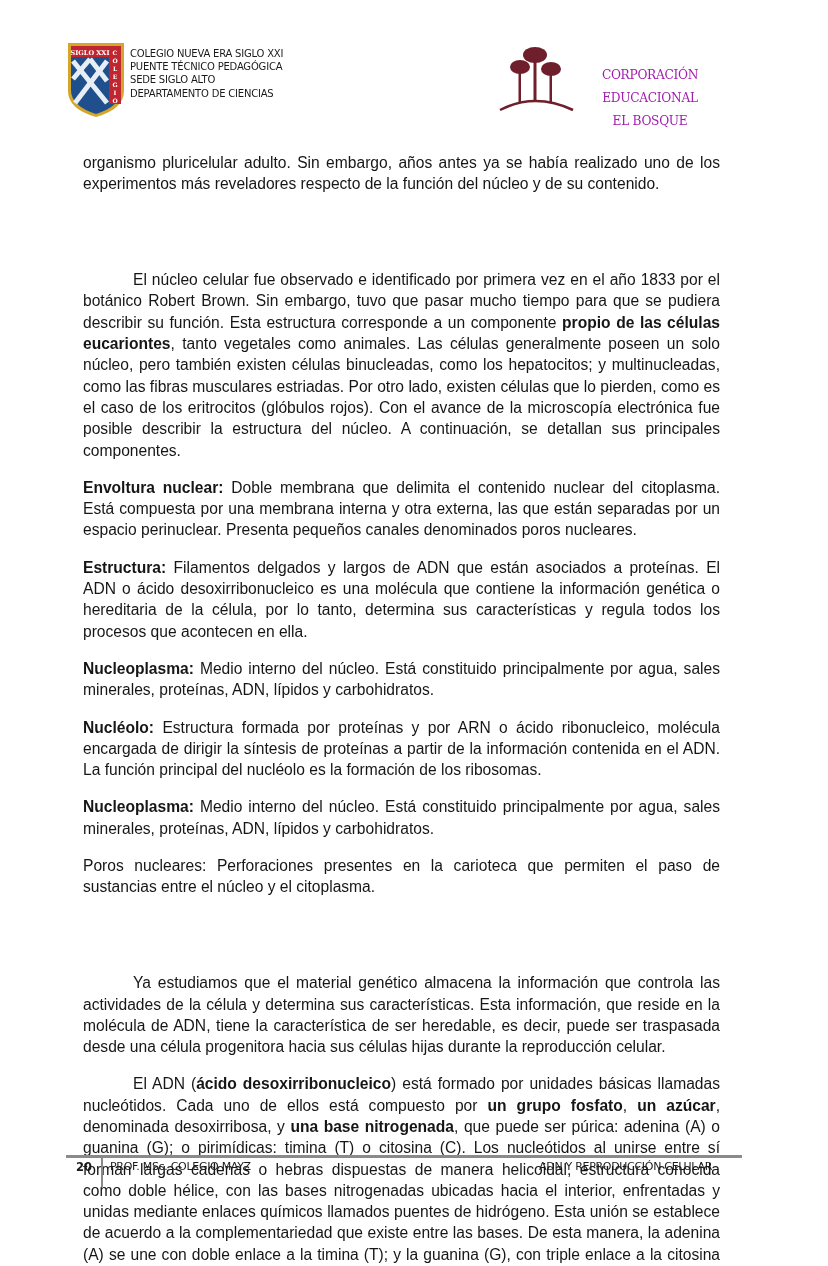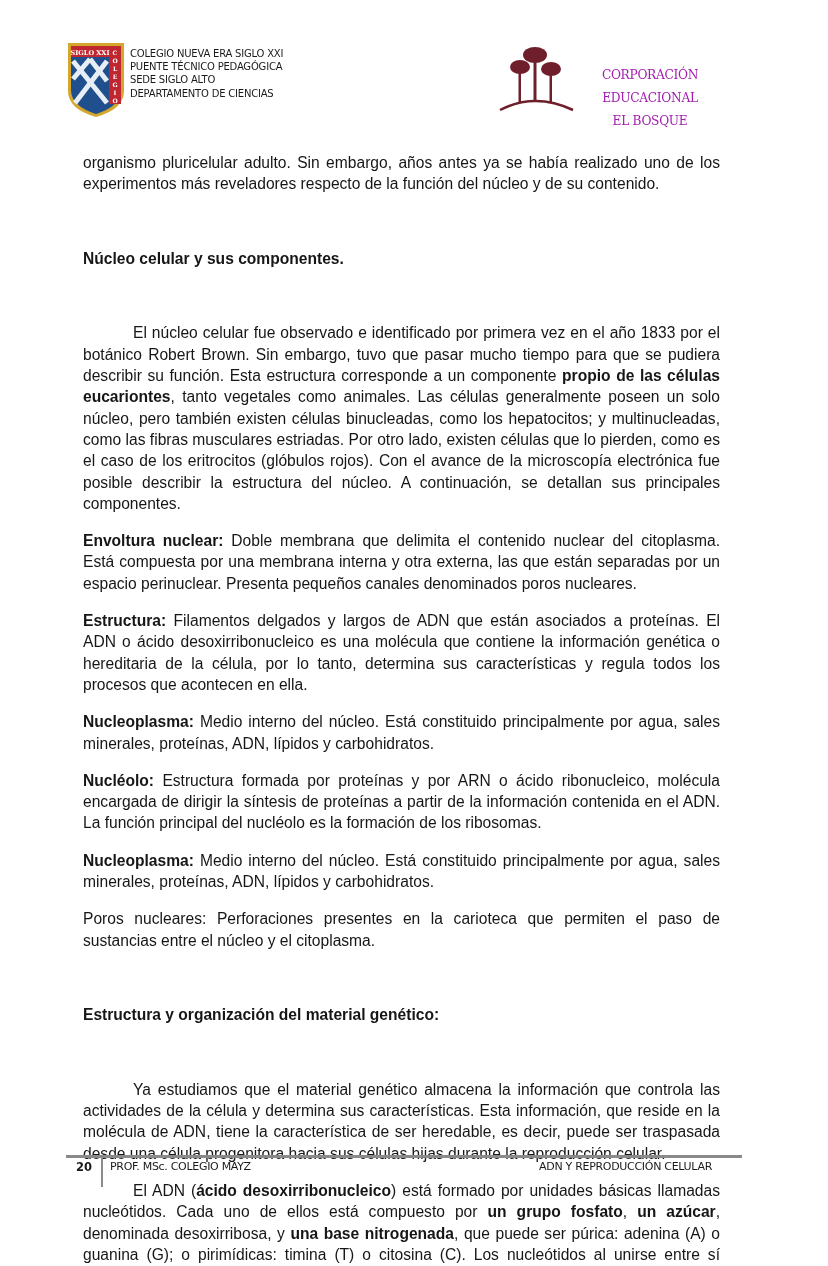--- a/index.html
+++ b/index.html
@@ -81,31 +81,29 @@
     </svg>
     <div class="corp">
       <div>CORPORACIÓN EDUCACIONAL</div>
       <div>EL BOSQUE</div>
     </div>
   </div>
 
   <div class="content">
     <p>organismo pluricelular adulto. Sin embargo, años antes ya se había realizado uno de los experimentos más reveladores respecto de la función del núcleo y de su contenido.</p>
     <div class="gap"></div>
-    <p class="h">Núcleo celular y sus componentes.</p>
     <div class="gap"></div>
     <p class="indent"><span>El núcleo celular fue observado e identificado por primera vez en el año 1833 por el botánico Robert Brown. Sin embargo, tuvo que pasar mucho tiempo para que se pudiera describir su función. Esta estructura corresponde a un componente </span><b>propio de las células eucariontes</b><span>, tanto vegetales como animales. Las células generalmente poseen un solo núcleo, pero también existen células binucleadas, como los hepatocitos; y multinucleadas, como las fibras musculares estriadas. Por otro lado, existen células que lo pierden, como es el caso de los eritrocitos (glóbulos rojos). Con el avance de la microscopía electrónica fue posible describir la estructura del núcleo. A continuación, se detallan sus principales componentes.</span></p>
     <p><b>Envoltura nuclear:</b><span> Doble membrana que delimita el contenido nuclear del citoplasma. Está compuesta por una membrana interna y otra externa, las que están separadas por un espacio perinuclear. Presenta pequeños canales denominados poros nucleares.</span></p>
     <p><b>Estructura:</b><span> Filamentos delgados y largos de ADN que están asociados a proteínas. El ADN o ácido desoxirribonucleico es una molécula que contiene la información genética o hereditaria de la célula, por lo tanto, determina sus características y regula todos los procesos que acontecen en ella.</span></p>
     <p><b>Nucleoplasma:</b><span> Medio interno del núcleo. Está constituido principalmente por agua, sales minerales, proteínas, ADN, lípidos y carbohidratos.</span></p>
     <p><b>Nucléolo:</b><span> Estructura formada por proteínas y por ARN o ácido ribonucleico, molécula encargada de dirigir la síntesis de proteínas a partir de la información contenida en el ADN. La función principal del nucléolo es la formación de los ribosomas.</span></p>
     <p><b>Nucleoplasma:</b><span> Medio interno del núcleo. Está constituido principalmente por agua, sales minerales, proteínas, ADN, lípidos y carbohidratos.</span></p>
     <p>Poros nucleares: Perforaciones presentes en la carioteca que permiten el paso de sustancias entre el núcleo y el citoplasma.</p>
     <div class="gap"></div>
-    <p class="h">Estructura y organización del material genético:</p>
     <div class="gap"></div>
     <p class="indent">Ya estudiamos que el material genético almacena la información que controla las actividades de la célula y determina sus características. Esta información, que reside en la molécula de ADN, tiene la característica de ser heredable, es decir, puede ser traspasada desde una célula progenitora hacia sus células hijas durante la reproducción celular.</p>
     <p class="indent"><span>El ADN (</span><b>ácido desoxirribonucleico</b><span>) está formado por unidades básicas llamadas nucleótidos. Cada uno de ellos está compuesto por </span><b>un grupo fosfato</b><span>, </span><b>un azúcar</b><span>, denominada desoxirribosa, y </span><b>una base nitrogenada</b><span>, que puede ser púrica: adenina (A) o guanina (G); o pirimídicas: timina (T) o citosina (C). Los nucleótidos al unirse entre sí forman largas cadenas o hebras dispuestas de manera helicoidal, estructura conocida como doble hélice, con las bases nitrogenadas ubicadas hacia el interior, enfrentadas y unidas mediante enlaces químicos llamados puentes de hidrógeno. Esta unión se establece de acuerdo a la complementariedad que existe entre las bases. De esta manera, la adenina (A) se une con doble enlace a la timina (T); y la guanina (G), con triple enlace a la citosina (C).</span></p>
   </div>
 
   <div class="footer-line"></div>
   <div class="footer-vbar"></div>
   <div class="footer-num">20</div>
   <div class="footer-author">PROF. MSc. COLEGIO MAYZ</div>
   <div class="footer-title">ADN Y REPRODUCCIÓN CELULAR</div>

